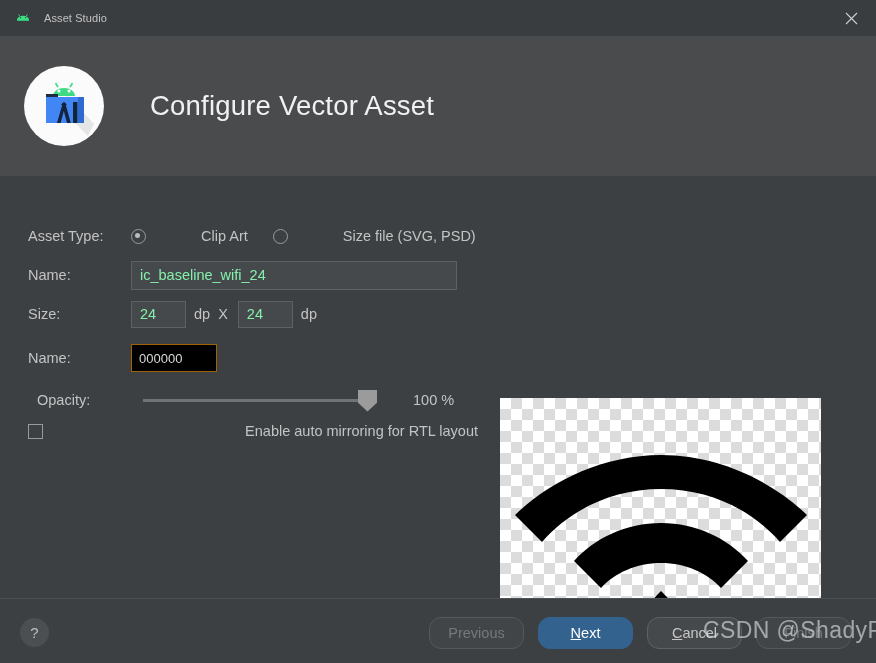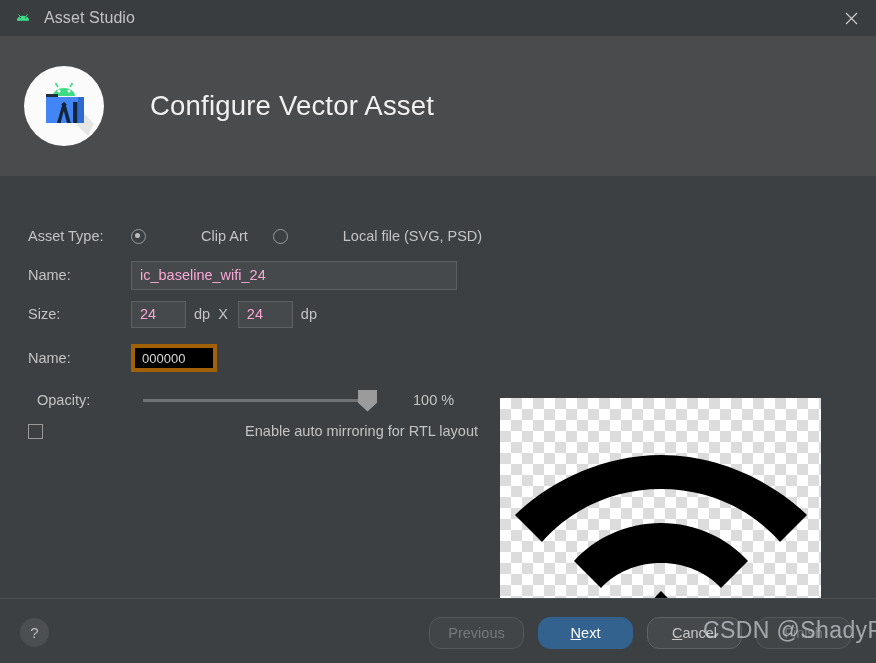--- a/index.html
+++ b/index.html
@@ -26,21 +26,21 @@
     display: flex;
     align-items: center;
   }
   #titlebar .tb-icon {
     margin-left: 14px;
     width: 18px; height: 18px;
     display: flex; align-items: center; justify-content: center;
   }
   #titlebar .tb-title {
     margin-left: 12px;
-    font-size: 16px;
+    font-size: 11px;
     color: #c2c2c2;
     letter-spacing: .1px;
   }
   #close-btn {
     position: absolute;
     right: 0; top: 0;
     width: 50px; height: 36px;
     display: flex; align-items: center; justify-content: center;
     cursor: default;
   }
@@ -134,21 +134,21 @@
   
   .text-input {
     background: #45494c;
     border: 1px solid #5d6164;
     box-sizing: border-box;
     height: 29px;
     display: flex;
     align-items: center;
     padding-left: 8px;
     font-size: 14.5px;
-    color: #f9a8d4;
+    color: #86efac;
     cursor: text;
   }
   #name-input { width: 326px; }
   .size-input { width: 55px; height: 27px; }
   .dp-label {
     font-size: 14.5px;
     color: #c3c3c3;
     margin: 0 6px 0 8px;
   }
   .x-label {
@@ -168,21 +168,21 @@
     align-items: center;
     justify-content: center;
     box-sizing: border-box;
     cursor: default;
   }
 
   
   #color-swatch {
     width: 86px; height: 28px;
     background: #000000;
-    border: 4px solid #a16207;
+    border: 1px solid #a16207;
     box-sizing: border-box;
     display: flex;
     align-items: center;
     padding-left: 7px;
     font-size: 13px;
     color: #d8d8d8;
     font-family: "Liberation Sans", sans-serif;
     cursor: default;
   }
 
@@ -364,21 +364,21 @@
   <div class="form">
 
     <div class="row" id="row-asset-type">
       <span class="lbl">Asset Type:</span>
       <span class="radio-wrap">
         <span class="radio checked"></span>
         <span class="radio-label">Clip Art</span>
       </span>
       <span class="radio-wrap" id="radio-local-wrap">
         <span class="radio"></span>
-        <span class="radio-label">Local file (SVG, PSD)</span>
+        <span class="radio-label">Size file (SVG, PSD)</span>
       </span>
     </div>
 
     <div class="row" id="row-name">
       <span class="lbl">Name:</span>
       <span class="text-input" id="name-input" title="ic_baseline_wifi_24">ic_baseline_wifi_24</span>
     </div>
 
 
     <div class="row" id="row-size">

